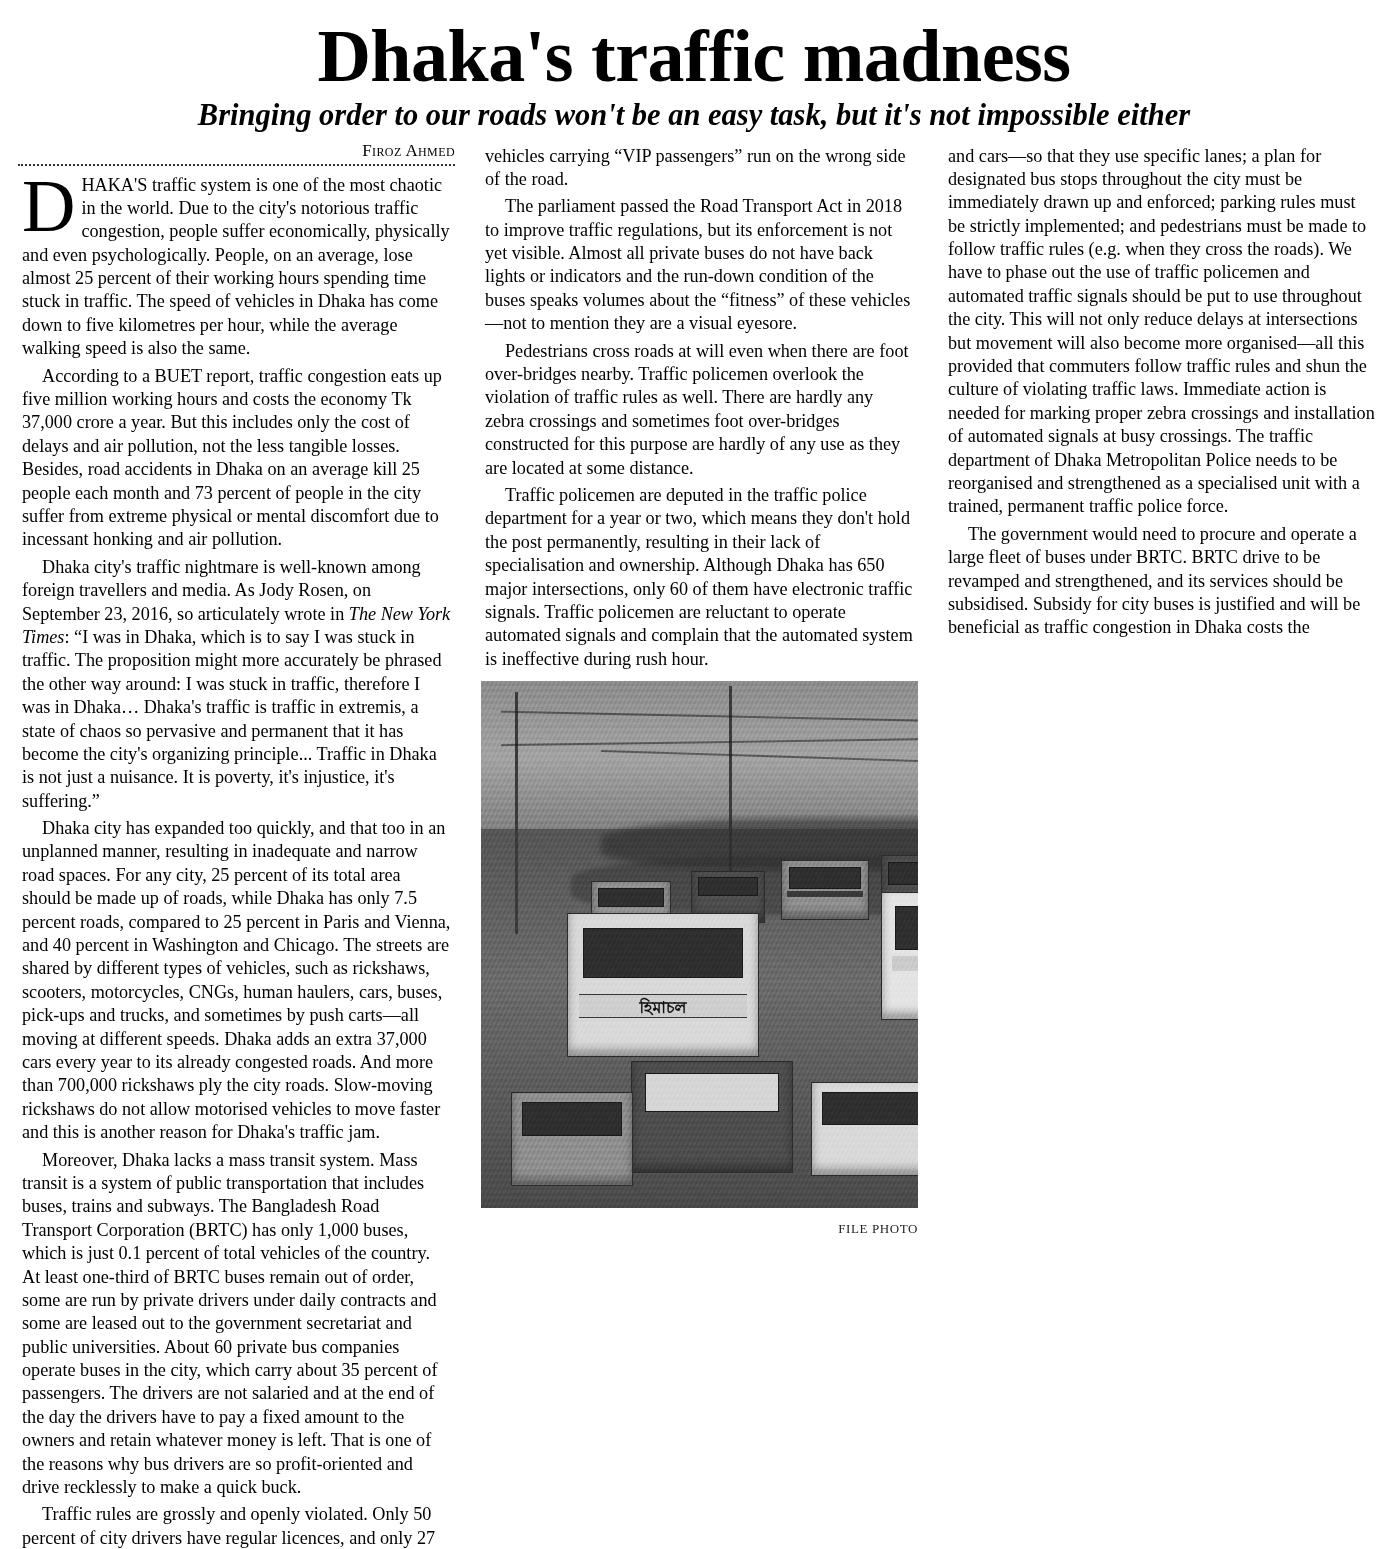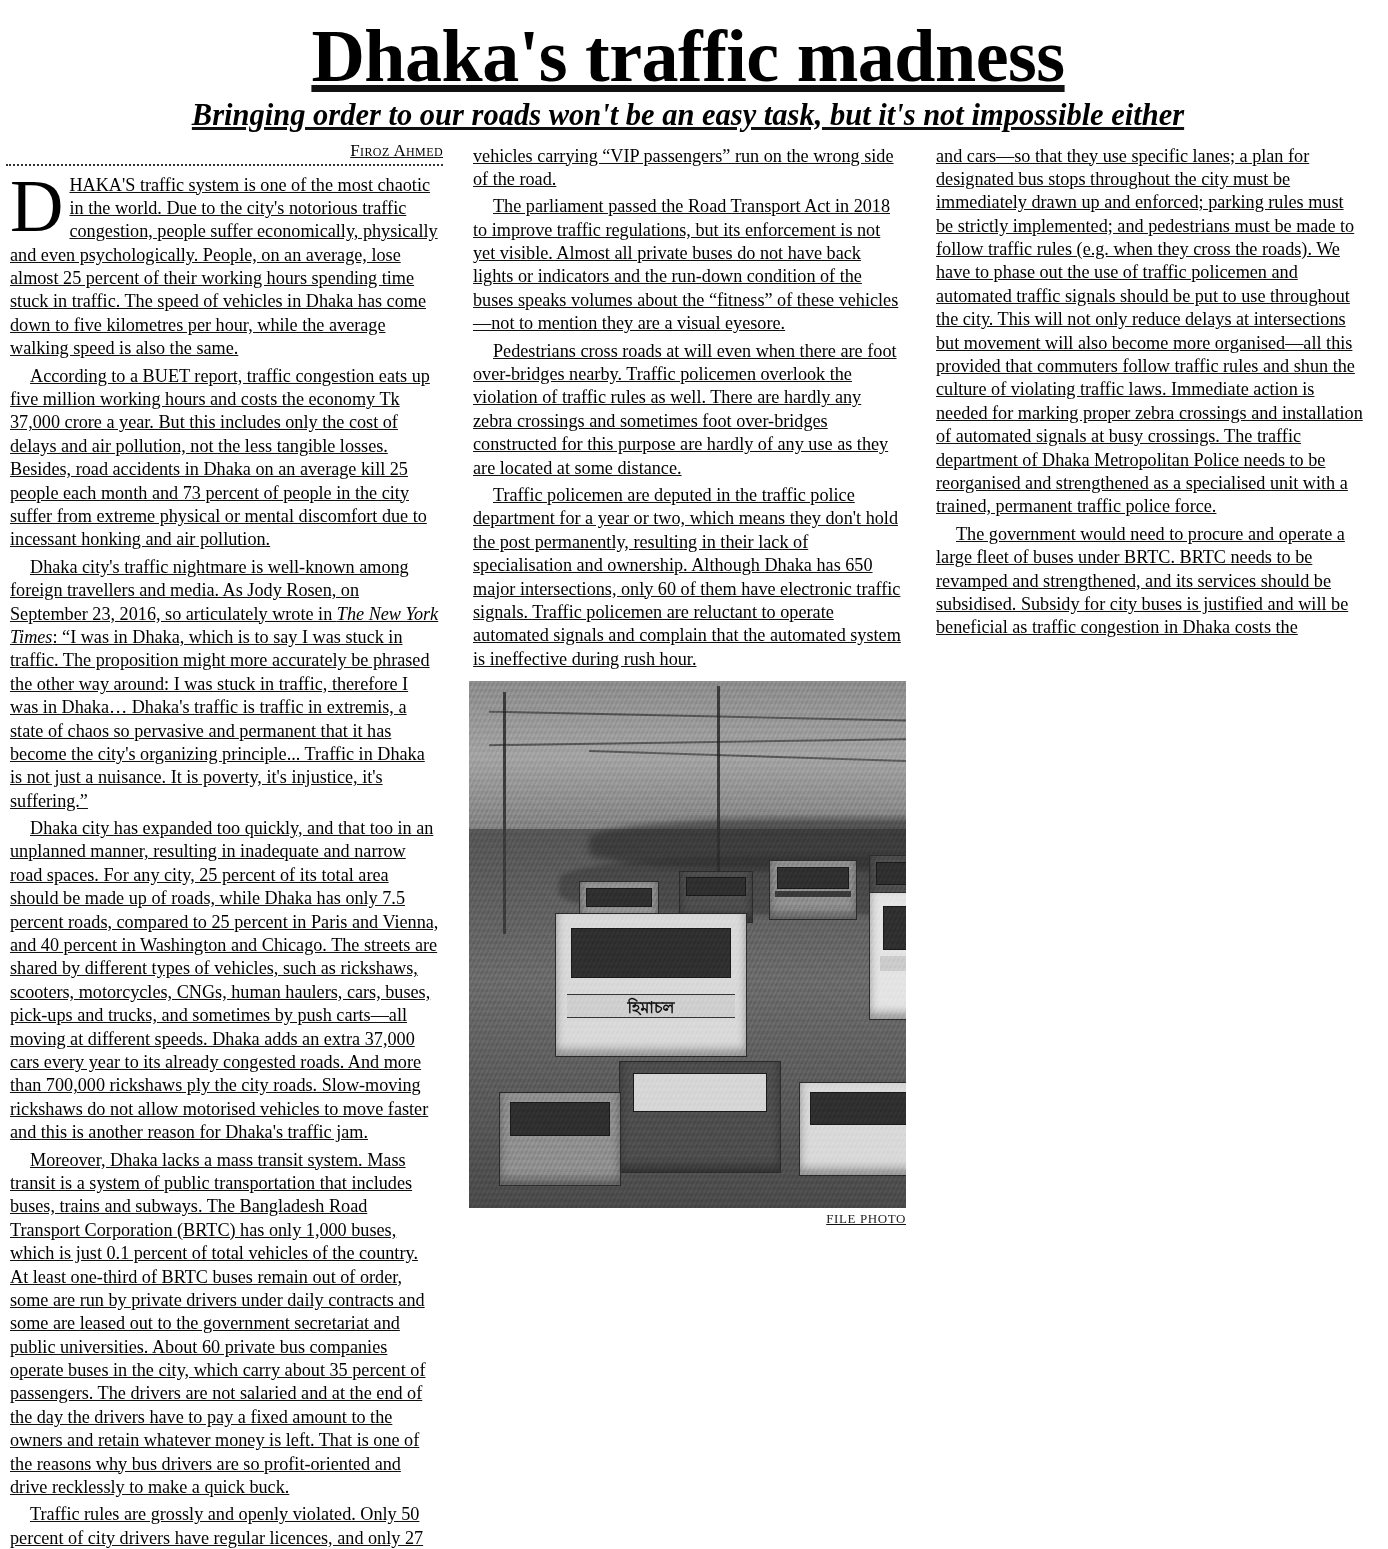--- a/index.html
+++ b/index.html
@@ -12,22 +12,21 @@
     height: 1549px;
     font-family: "Liberation Serif", serif;
     color: #111;
     overflow: hidden;
   }
   .page {
     position: relative;
     width: 1388px;
     height: 1549px;
     box-sizing: border-box;
-    padding: 14px 18px 8px 6px;
-    text-decoration: underline;
+    padding: 14px 18px 8px 18px;
   }
   .headline {
     text-align: center;
     font-family: "Liberation Serif", serif;
     font-weight: bold;
     font-size: 74px;
     line-height: 0.98;
     letter-spacing: -0.5px;
     margin: 6px 0 2px 0;
     color: #000;
@@ -95,21 +94,21 @@
     overflow: hidden;
     background: #6f6f6f;
     filter: grayscale(100%);
   }
   .credit {
     text-align: right;
     font-family: "Liberation Serif", serif;
     font-size: 13px;
     letter-spacing: 0.6px;
     color: #222;
-    margin-top: 3px;
+    margin-top: 13px;
   }
 
   
   .ph-sky {
     position: absolute; left: 0; top: 0; width: 100%; height: 32%;
     background: linear-gradient(180deg, #8c8c8c 0%, #a3a3a3 45%, #787878 100%);
   }
   .ph-road {
     position: absolute; left: 0; top: 28%; width: 100%; height: 72%;
     background: linear-gradient(180deg, #555 0%, #6b6b6b 40%, #4a4a4a 100%);
@@ -234,17 +233,17 @@
             </div>
 
           <div class="noise"></div>
         </div>
         <div class="credit">FILE PHOTO</div>
       </div>
     </div>
 
     <div class="col">
       <p class="body first">and cars—so that they use specific lanes; a plan for designated bus stops throughout the city must be immediately drawn up and enforced; parking rules must be strictly implemented; and pedestrians must be made to follow traffic rules (e.g. when they cross the roads). We have to phase out the use of traffic policemen and automated traffic signals should be put to use throughout the city. This will not only reduce delays at intersections but movement will also become more organised—all this provided that commuters follow traffic rules and shun the culture of violating traffic laws. Immediate action is needed for marking proper zebra crossings and installation of automated signals at busy crossings. The traffic department of Dhaka Metropolitan Police needs to be reorganised and strengthened as a specialised unit with a trained, permanent traffic police force.</p>
-      <p class="body">The government would need to procure and operate a large fleet of buses under BRTC. BRTC needs to be revamped and strengthened, and its services should be subsidised. Subsidy for city buses is justified and will be beneficial as traffic congestion in Dhaka costs the</p>
+      <p class="body">The government would need to procure and operate a large fleet of buses under BRTC. BRTC drive to be revamped and strengthened, and its services should be subsidised. Subsidy for city buses is justified and will be beneficial as traffic congestion in Dhaka costs the</p>
     </div>
   </div>
 
 </div>
 
 </body></html>

